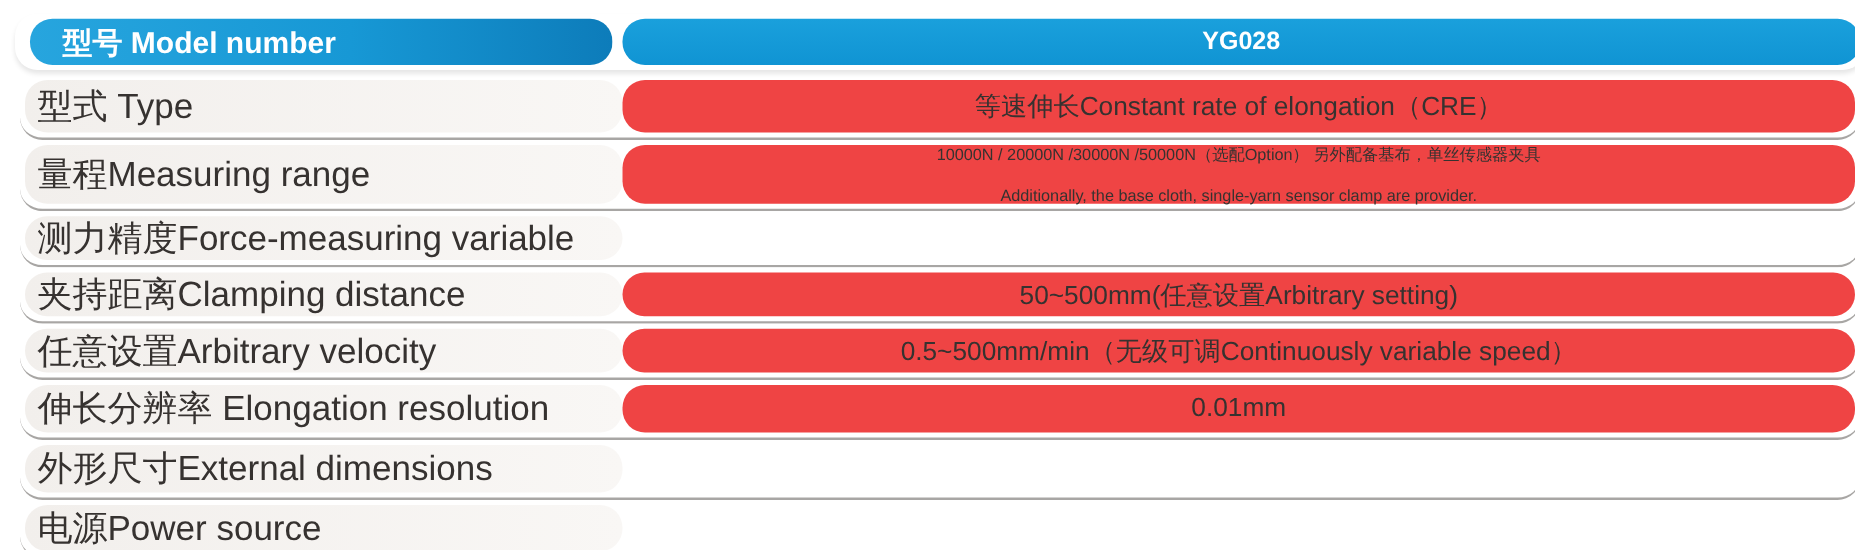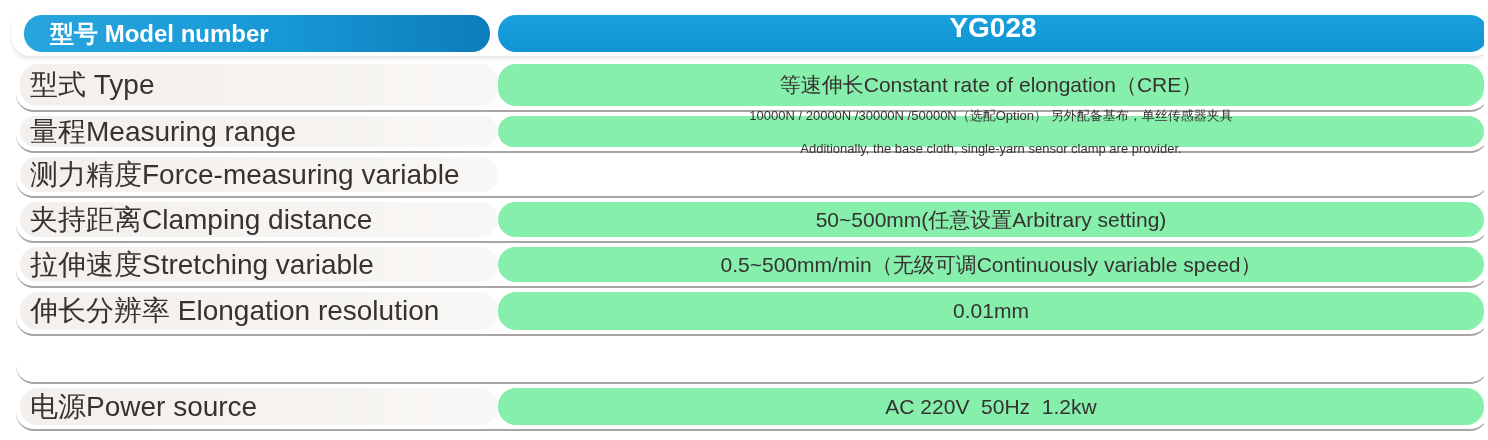--- a/index.html
+++ b/index.html
@@ -31,49 +31,49 @@
     font-weight: bold;
     display: flex;
     align-items: center;
     padding-left: 22px;
   }
   .header-gap { width: 4px; background: #ffffff; }
   .header-right {
     flex: 1;
     background: linear-gradient(to bottom, #1aa0dc 0%, #1094d3 100%);
     color: #ffffff;
-    font-size: 28px;
+    font-size: 20px;
     font-weight: bold;
     display: flex;
-    align-items: flex-end;
+    align-items: center;
     justify-content: center;
   }
 
   
   .row {
     display: flex;
     border-bottom: 2px solid #a8a6a4;
   }
   .h52 { height: 52px; }
-  .h57 { height: 41px; }
+  .h57 { height: 57px; }
   .h45 { height: 45px; }
   .h48 { height: 48px; }
   .h47 { height: 47px; }
   .cell-label {
     width: 478px;
     background: linear-gradient(to right, #f2efec 0%, #f9f7f5 100%);
     display: flex;
     align-items: center;
     padding-left: 10px;
     font-size: 28px;
     white-space: pre-wrap;
   }
   .cell-value {
     flex: 1;
-    background: #86efac;
+    background: #ef4444;
     display: flex;
     flex-direction: column;
     align-items: center;
     justify-content: center;
     font-size: 21px;
     text-align: center;
     white-space: pre-wrap;
   }
   .cell-value.small {
     font-size: 13px;
@@ -113,31 +113,31 @@
     <div class="row h45">
       <div class="cell-label">测力精度Force-measuring variable</div>
     </div>
 
     <div class="row h45">
       <div class="cell-label">夹持距离Clamping distance</div>
       <div class="cell-value">50~500mm(任意设置Arbitrary setting)</div>
     </div>
 
     <div class="row h45">
-      <div class="cell-label">拉伸速度Stretching variable</div>
+      <div class="cell-label">任意设置Arbitrary velocity</div>
       <div class="cell-value">0.5~500mm/min（无级可调Continuously variable speed）</div>
     </div>
 
     <div class="row h48">
       <div class="cell-label">伸长分辨率 Elongation resolution</div>
       <div class="cell-value">0.01mm</div>
     </div>
 
     <div class="row h48">
+      <div class="cell-label">外形尺寸External dimensions</div>
     </div>
 
     <div class="row h47">
       <div class="cell-label">电源Power source</div>
-      <div class="cell-value">AC 220V  50Hz  1.2kw</div>
     </div>
 
   </div>
 </div>
 
 </body></html>

